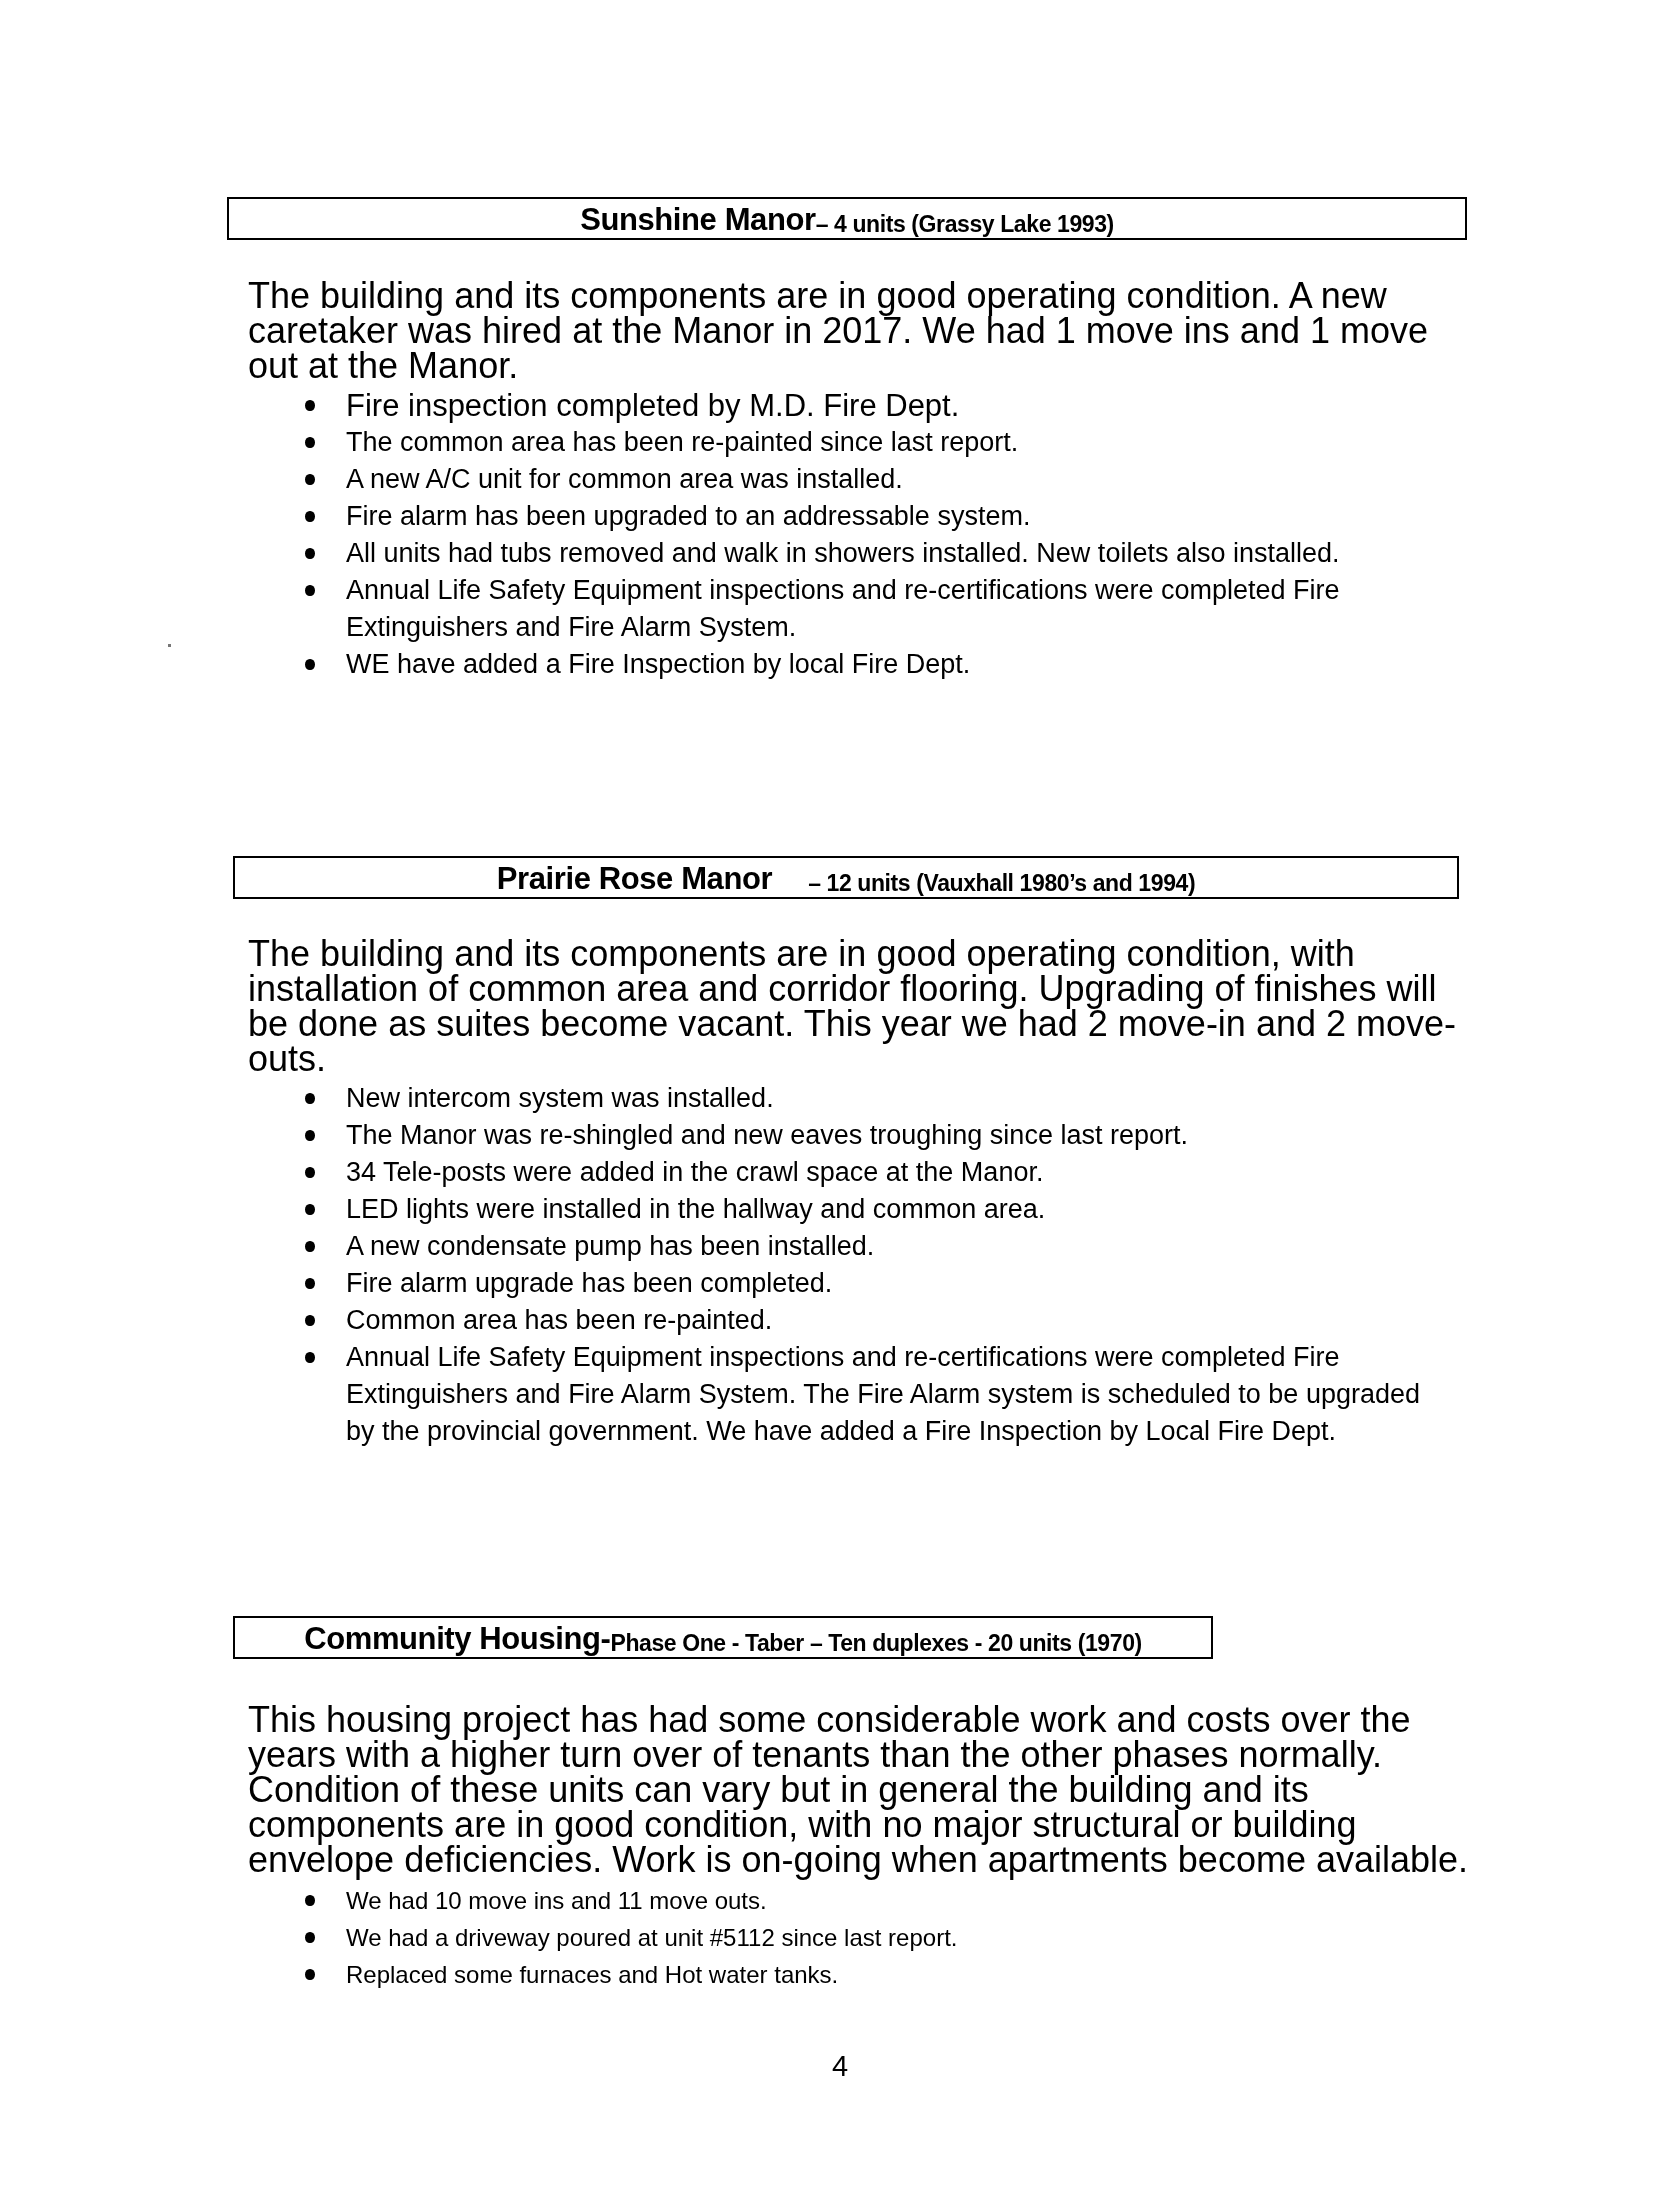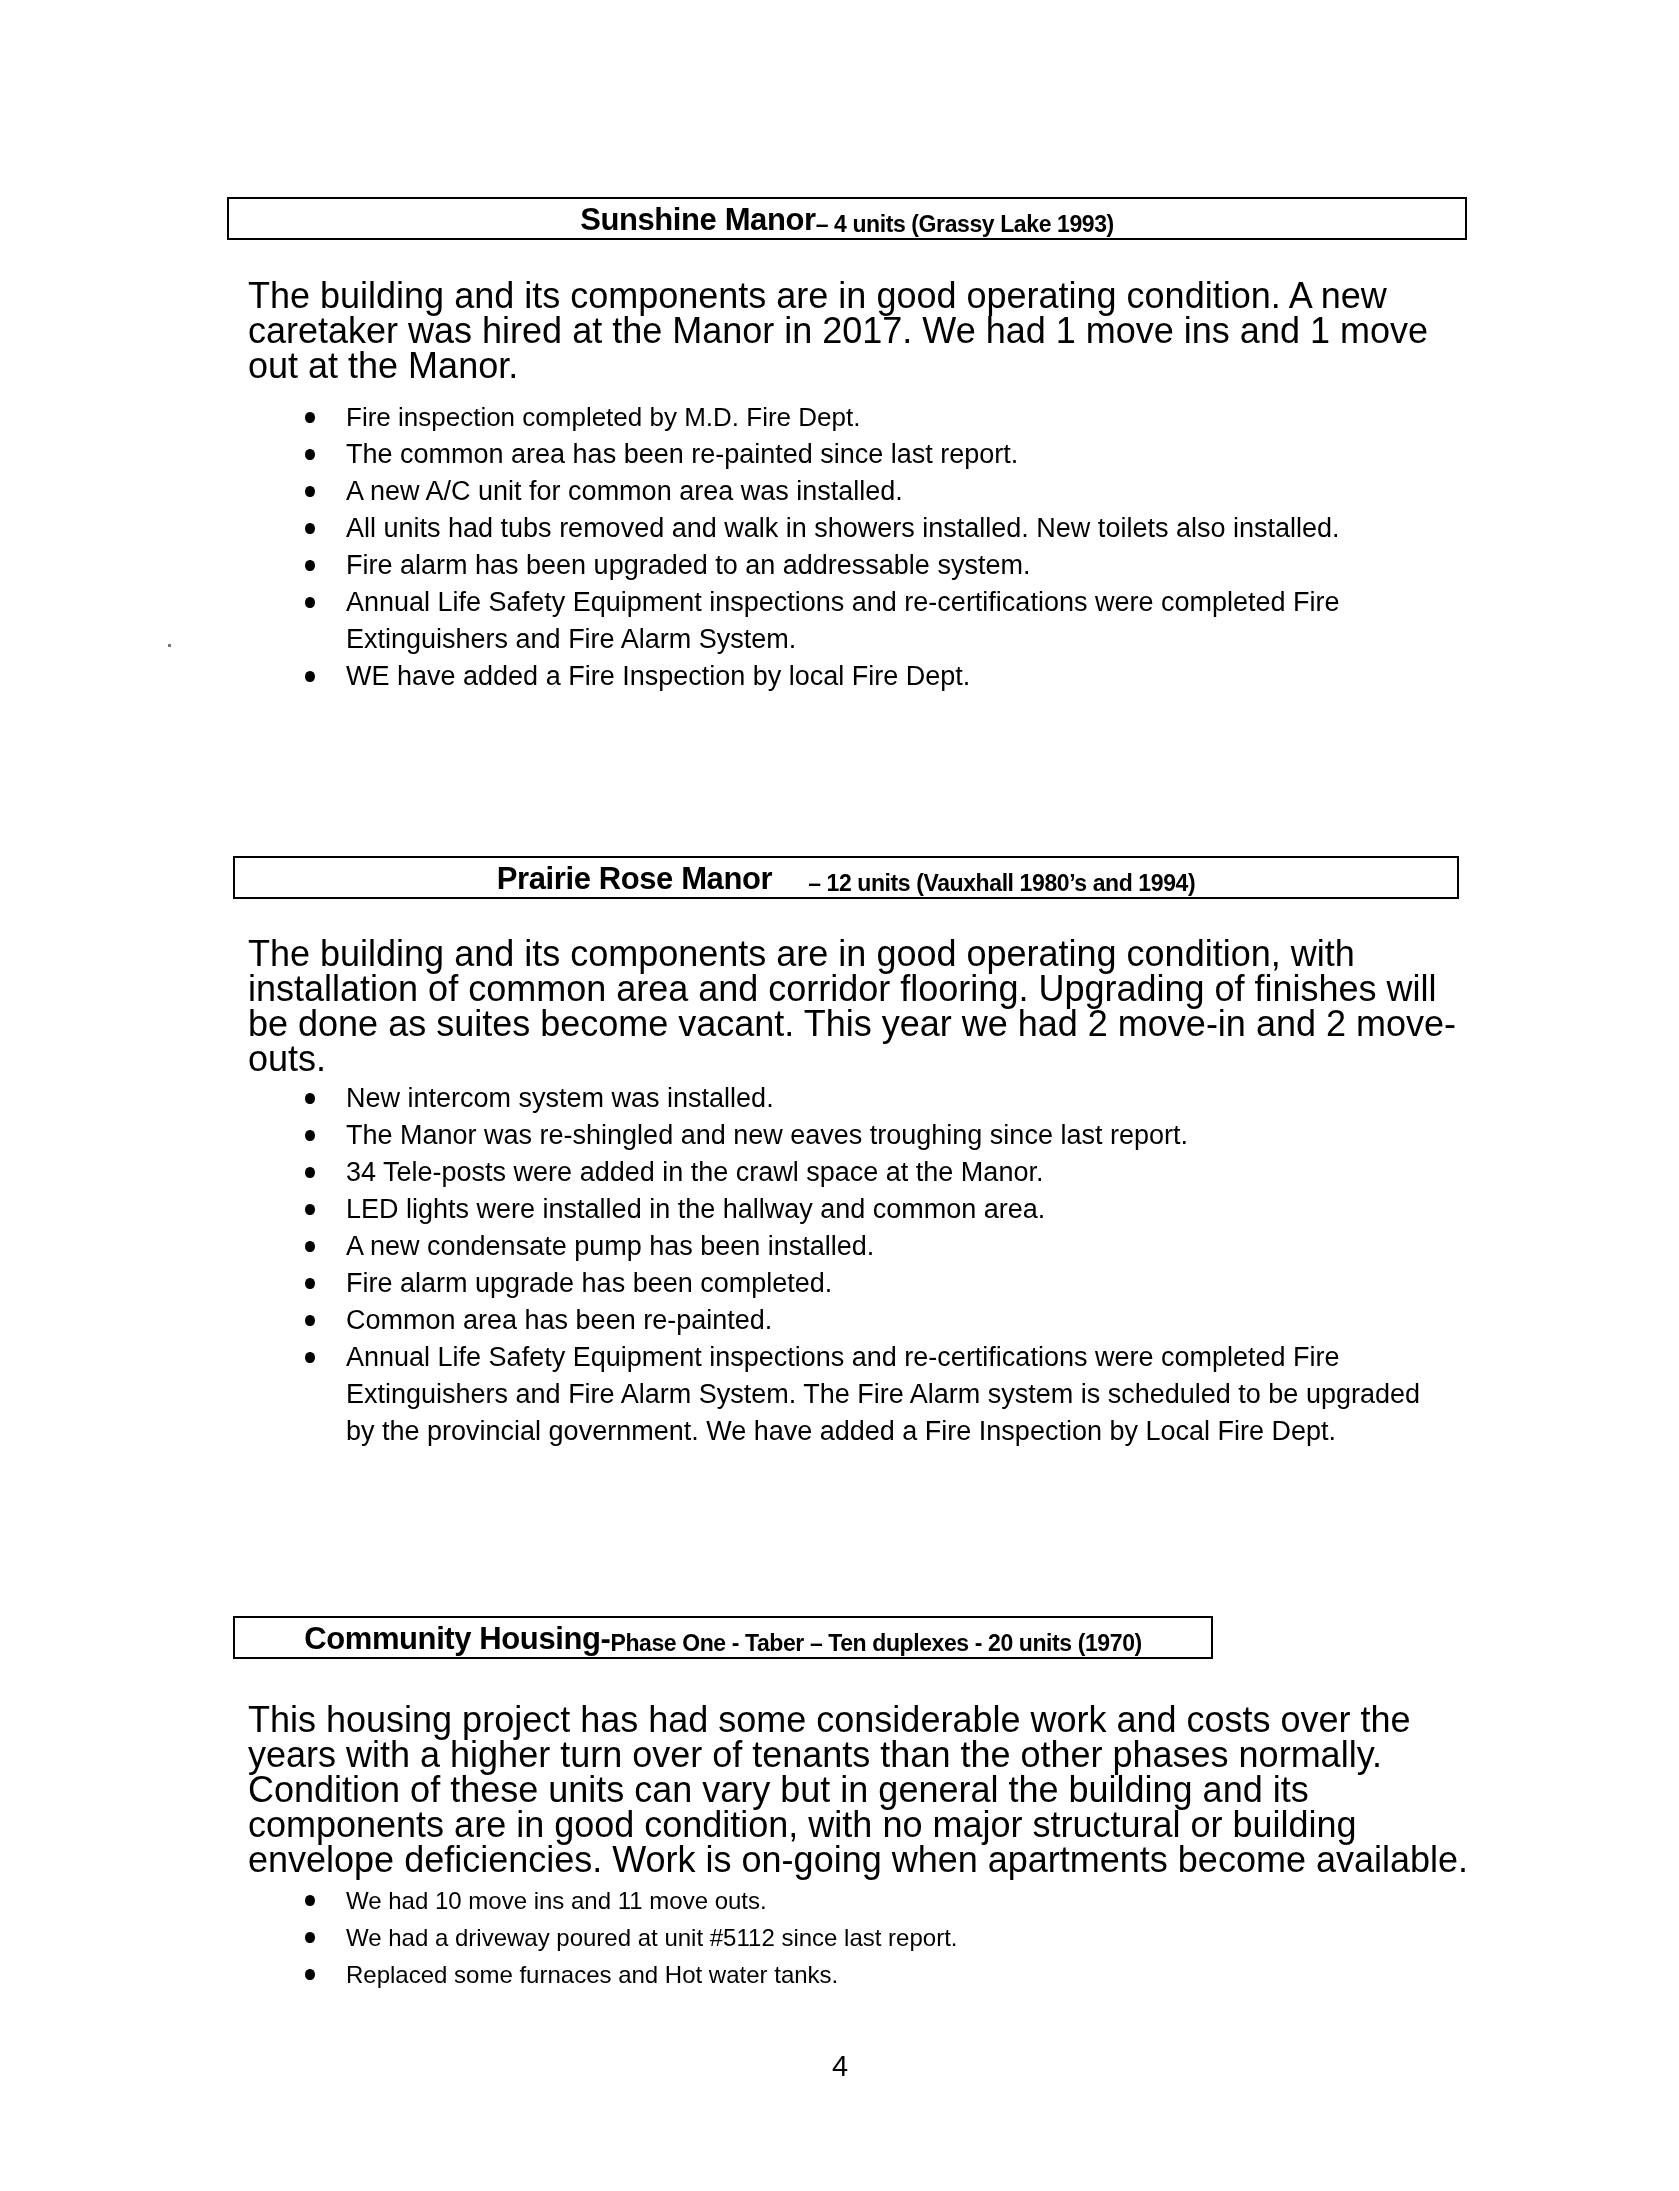--- a/index.html
+++ b/index.html
@@ -100,25 +100,25 @@
 
 <div class="page">
 
   <div class="section" style="top:0;">
     <div class="header-box" style="left:227px; top:197px; width:1240px;">
       <span class="header-title">Sunshine Manor</span>
       <span class="header-sub"> – 4 units (Grassy Lake 1993)</span>
     </div>
     <p class="para" style="top:278px; width:1216px;">The building and its components are in good operating condition. A new caretaker was hired at the Manor in 2017. We had 1 move ins and 1 move out at the Manor.</p>
     <ul class="bullets" style="left:295px; top:387px; width:1181px;">
-      <li style="font-size:26px;margin-top:12px;"><span class="dot"></span><span>Fire inspection completed by M.D. Fire Dept.</span></li>
+      <li style="font-size:31px;"><span class="dot"></span><span>Fire inspection completed by M.D. Fire Dept.</span></li>
       <li><span class="dot"></span><span>The common area has been re-painted since last report.</span></li>
       <li><span class="dot"></span><span>A new A/C unit for common area was installed.</span></li>
+      <li><span class="dot"></span><span>Fire alarm has been upgraded to an addressable system.</span></li>
       <li style="width:1010px;"><span class="dot"></span><span>All units had tubs removed and walk in showers installed. New toilets also installed.</span></li>
-      <li><span class="dot"></span><span>Fire alarm has been upgraded to an addressable system.</span></li>
       <li style="width:1139px;"><span class="dot"></span><span>Annual Life Safety Equipment inspections and re-certifications were completed Fire Extinguishers and Fire Alarm System.</span></li>
       <li><span class="dot"></span><span>WE have added a Fire Inspection by local Fire Dept.</span></li>
     </ul>
   </div>
 
   <div class="stray-mark"></div>
 
   <div class="section" style="top:0;">
     <div class="header-box" style="left:233px; top:856px; width:1226px;gap:36px;">
       <span class="header-title">Prairie Rose Manor</span>

